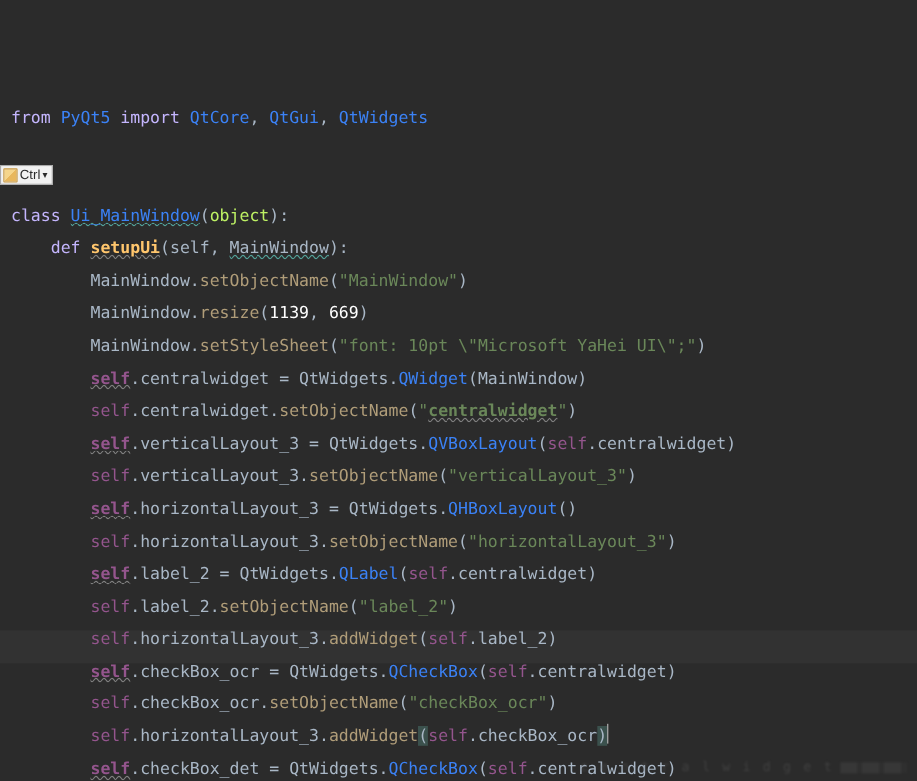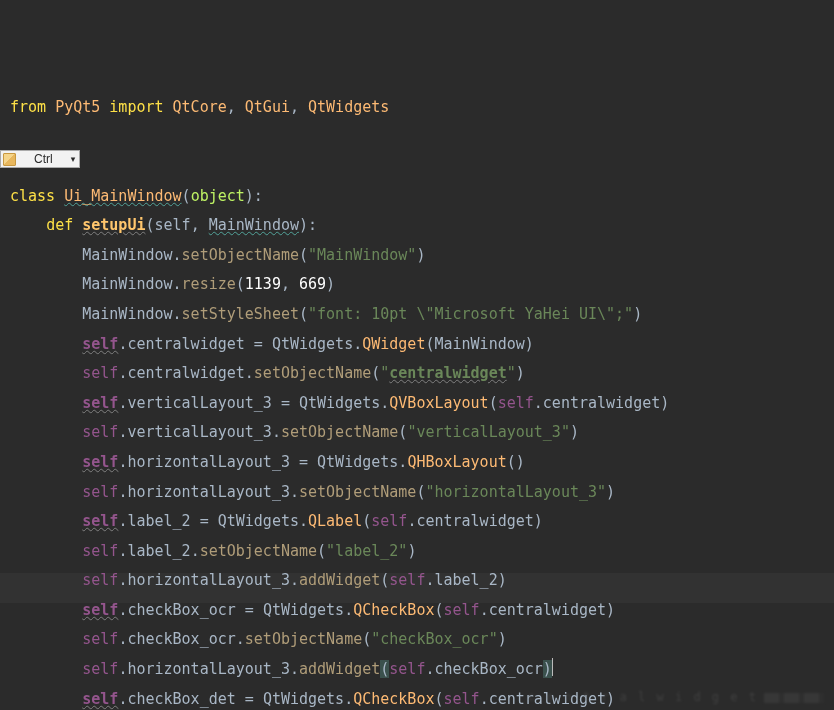--- a/index.html
+++ b/index.html
@@ -22,22 +22,22 @@
   .cursor-line {
     position: absolute;
     left: 0;
     right: 0;
     height: 29.6px;
     background: #323232;
     z-index: 0;
     top: 573px;
   }
   .code-line { position: relative; z-index: 1; display: block; }
-  .kw { color: #fde047; font-weight: 500; }
-  .cls { color: #fdba74; }
+  .kw { color: #c4b5fd; font-weight: 500; }
+  .cls { color: #3b82f6; }
   .fn { color: #ffc66d; }
   .param { color: #a9b7c6; }
   .str { color: #6a8759; }
   .num { color: #ffffff; }
   .self { color: #94558d; }
   .attr { color: #a9b7c6; }
   .builtin { color: #bef264; }
   .method { color: #b09d79; }
   .qclass { color: #a9b7c6; }
   .punct { color: #a9b7c6; }
@@ -64,21 +64,21 @@
     left: 0px;
     background: #f2f2f2;
     color: #2b2b2b;
     border: 1px solid #aaa;
     font-size: 12px;
     font-family: "Segoe UI", sans-serif;
     padding: 1px 4px 1px 2px;
     z-index: 10;
     display: flex;
     align-items: center;
-    gap: 18px;
+    gap: 2px;
   }
   .ctrl-icon {
     width: 13px;
     height: 13px;
     background: linear-gradient(135deg, #f5d58b 50%, #e8b75d 50%);
     border: 1px solid #c89840;
     border-radius: 1px;
   }
   .highlight-box {
     background: #3b514d;

